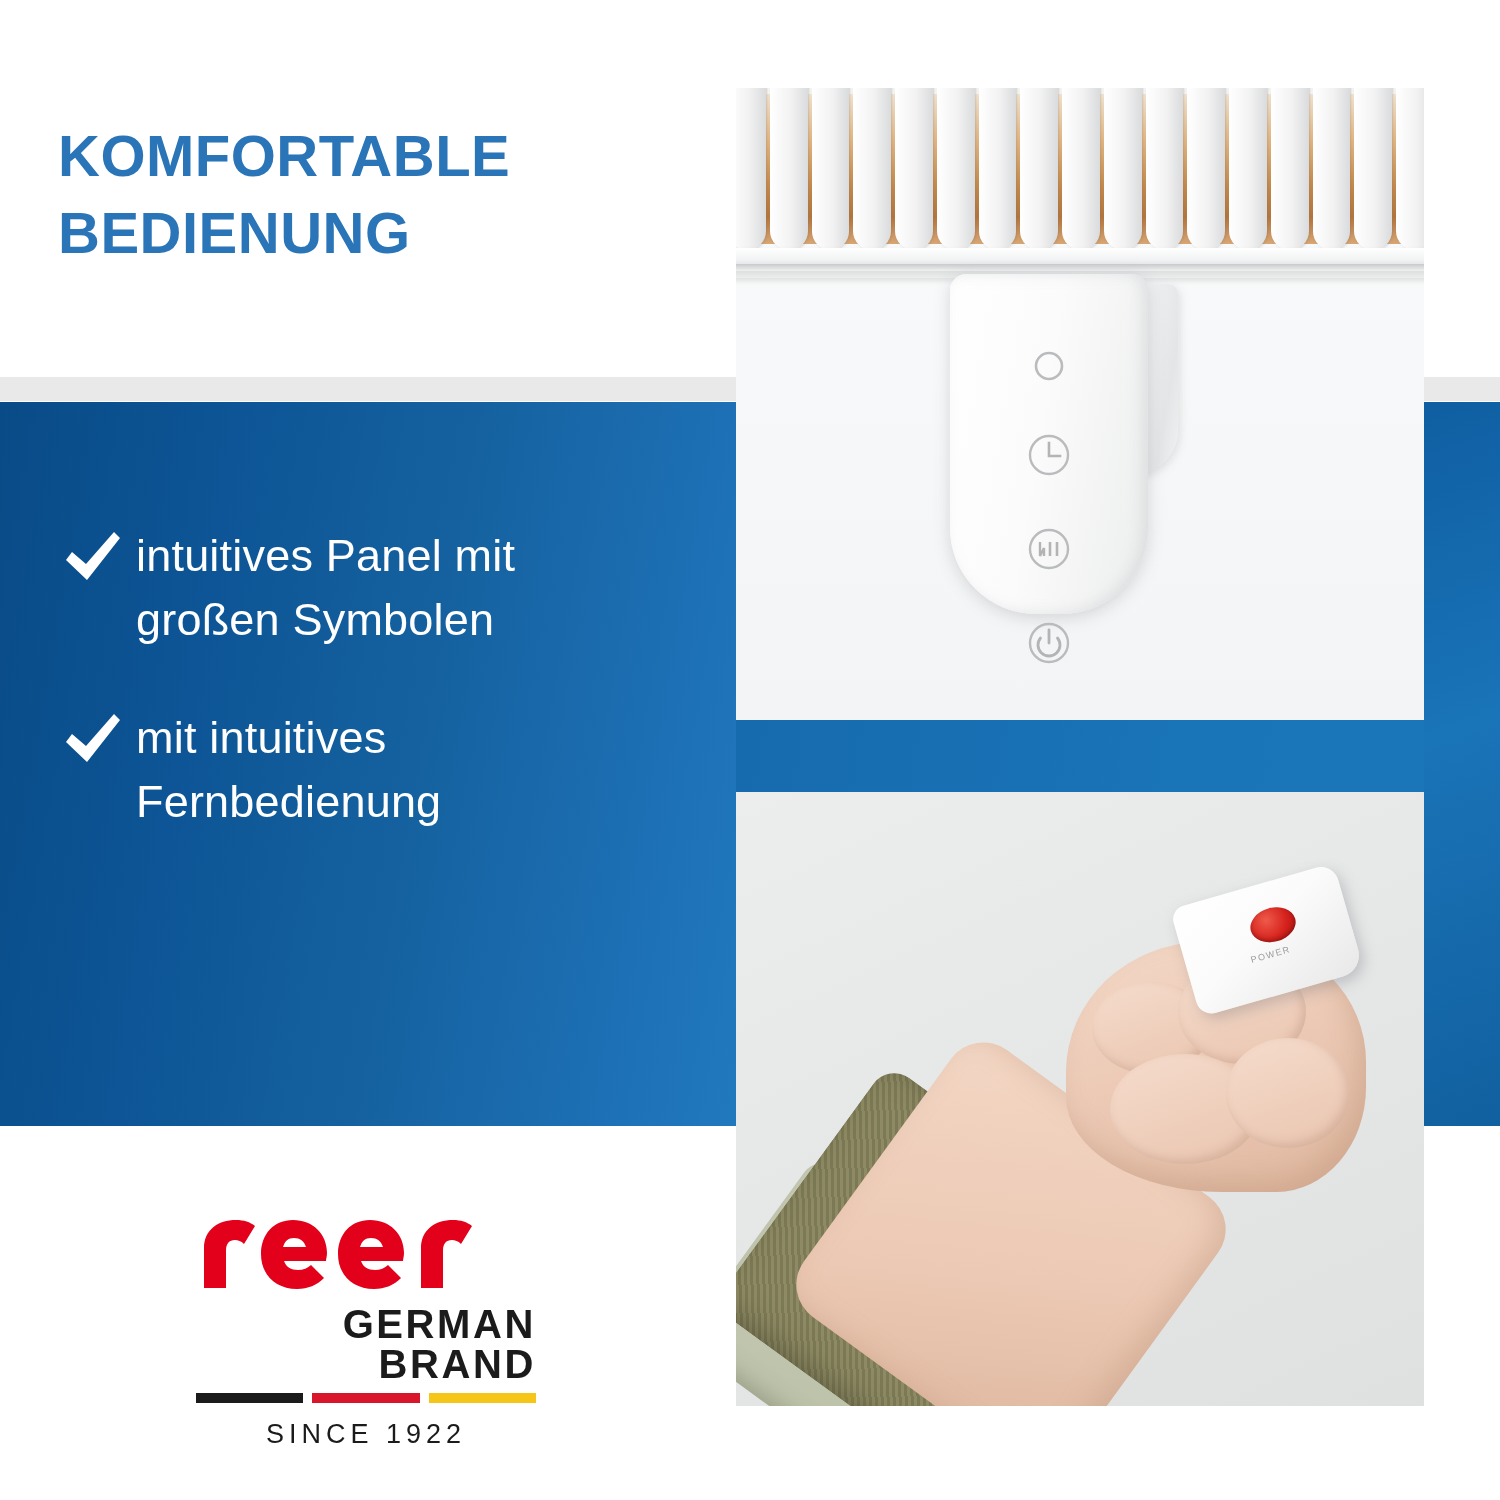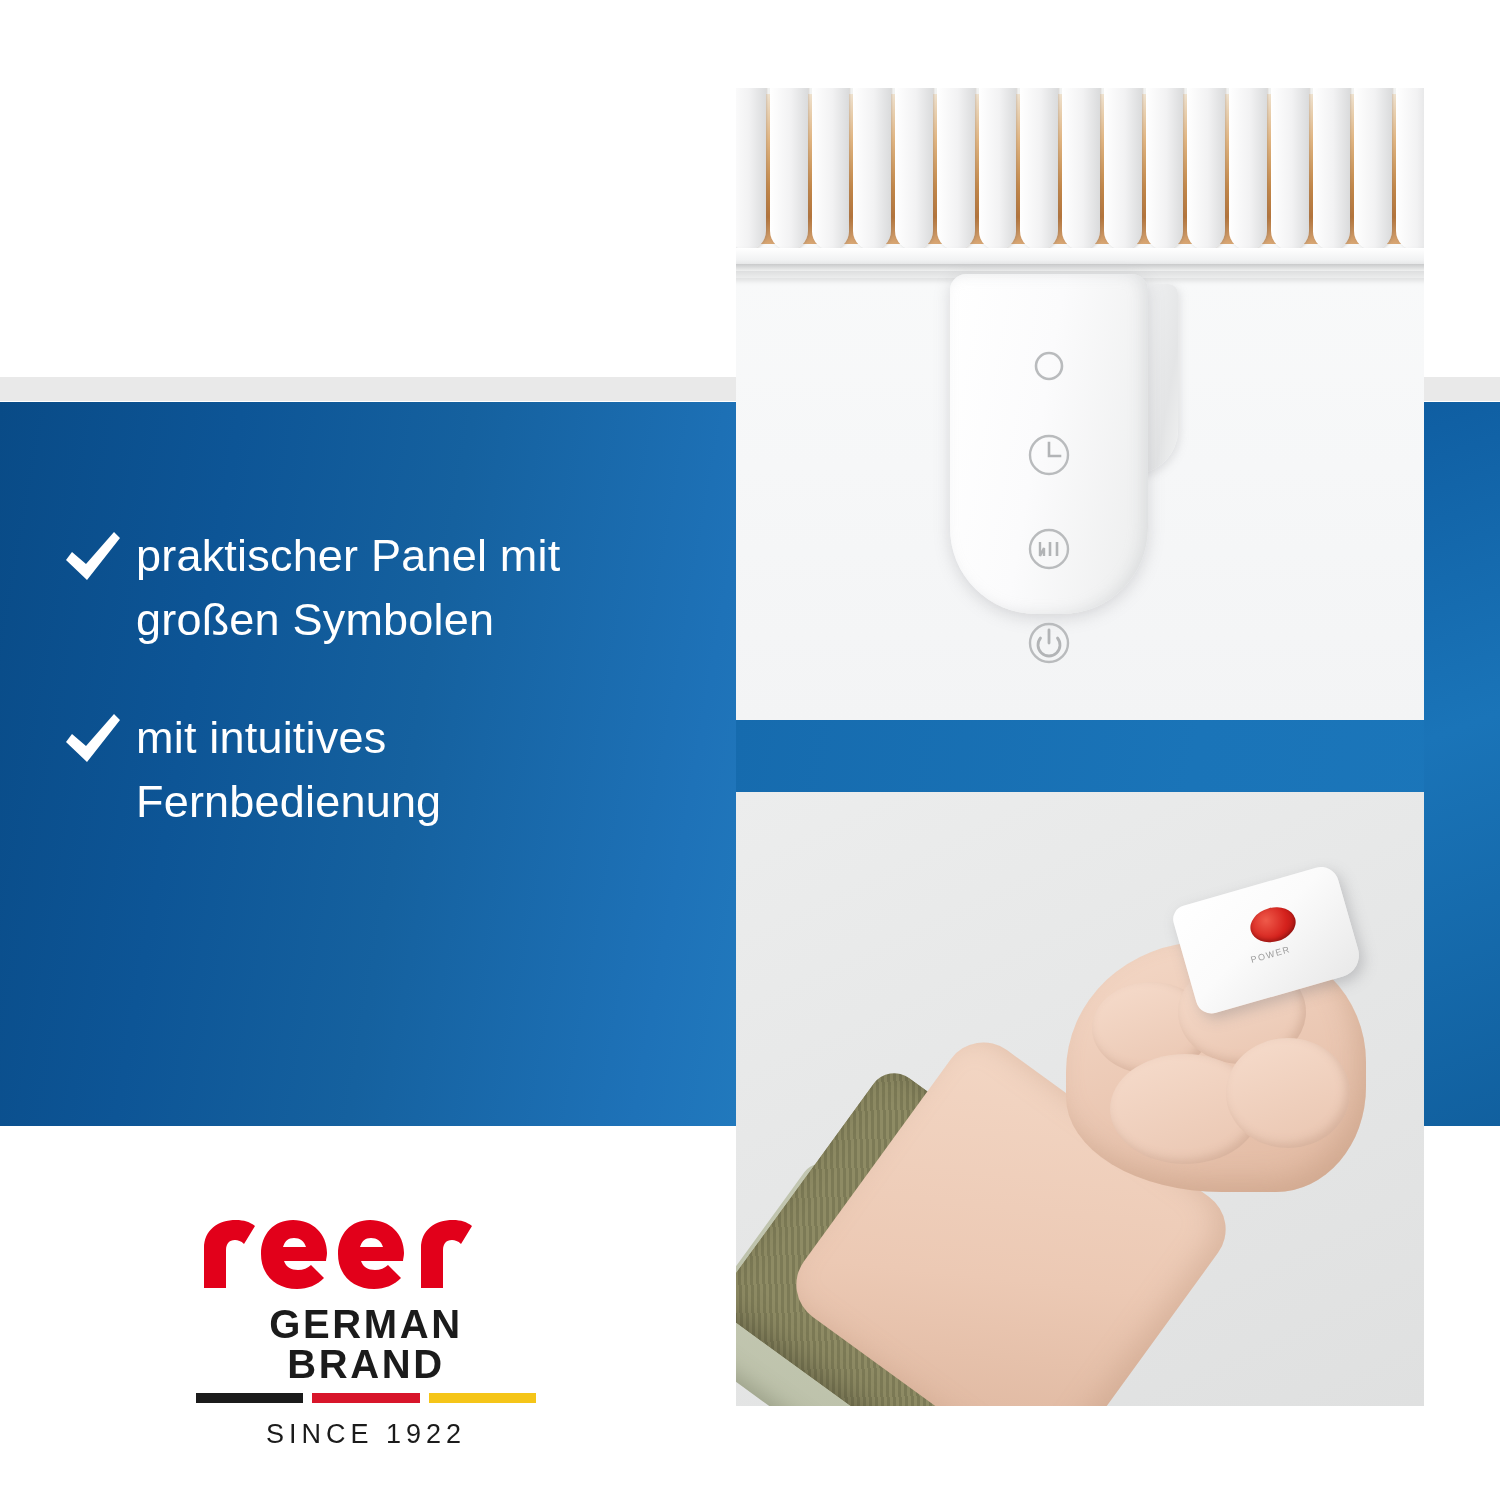--- a/index.html
+++ b/index.html
@@ -109,21 +109,21 @@
     width: 300px;
     height: 72px;
     margin: 0 auto 14px 4px;
     display: block;
   }
   .logo-brand {
     font-size: 40px;
     font-weight: 700;
     letter-spacing: 2.6px;
     color: #1b1b1b;
-    text-align: center;
+    text-align: right;
     line-height: 1;
   }
   .flag-bars {
     display: flex;
     gap: 9px;
     margin: 9px 0 7px 0;
   }
   .flag-bars div { height: 10px; flag: 1; }
   .bar-black { background: #1b1b1b; flex: 1; }
   .bar-red   { background: #d8152a; flex: 1; }
@@ -327,36 +327,38 @@
     transform: rotate(36deg);
     border-radius: 20px;
     box-shadow: inset -10px -6px 22px rgba(90,95,70,.35);
   }
 </style>
 </head>
 <body>
 
 <div id="canvas">
 
+  <div class="headline">KOMFORTABLE
+BEDIENUNG</div>
 
   <div class="divider-band"></div>
 
   <div class="blue-panel"></div>
   <div class="blue-band-mid"></div>
   <div class="blue-strip-right"></div>
 
   <div class="bullets">
 
     <div class="bullet">
       <span class="check">
         <svg width="62" height="56" viewBox="0 0 62 56">
           <path d="M4 30 L10 22 L24 34 L52 2 L58 8 L25 50 Z" fill="#ffffff"></path>
         </svg>
       </span>
-      <span class="bullet-text">praktischer Panel mit
+      <span class="bullet-text">intuitives Panel mit
 großen Symbolen</span>
     </div>
 
     <div class="bullet">
       <span class="check">
         <svg width="62" height="56" viewBox="0 0 62 56">
           <path d="M4 30 L10 22 L24 34 L52 2 L58 8 L25 50 Z" fill="#ffffff"></path>
         </svg>
       </span>
       <span class="bullet-text">mit intuitives

